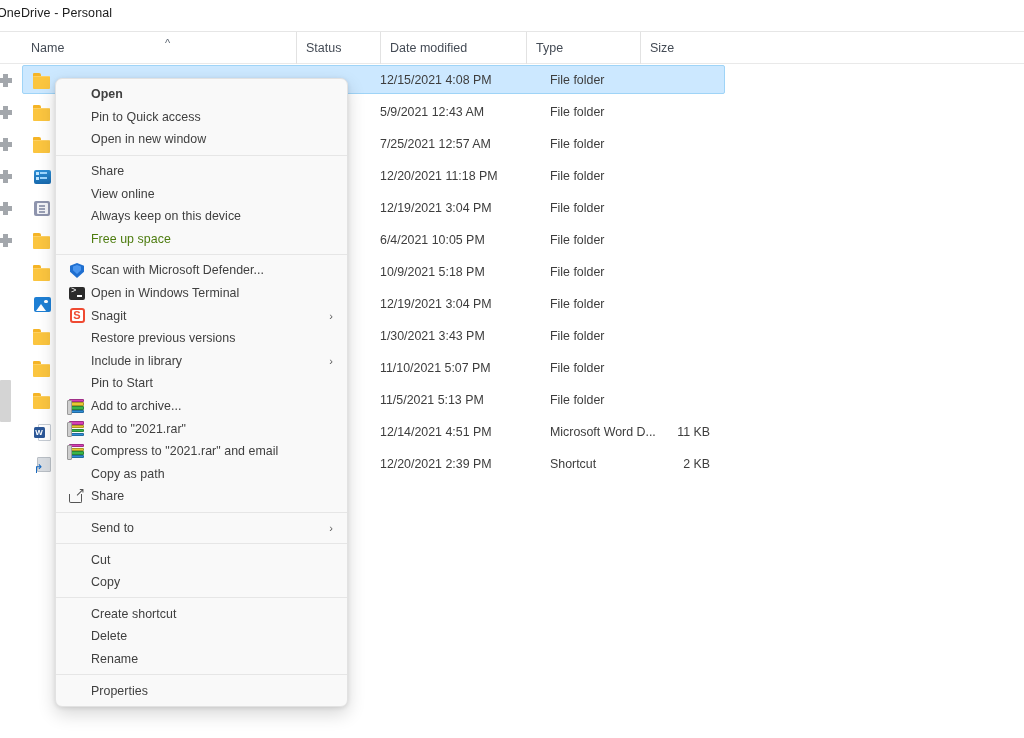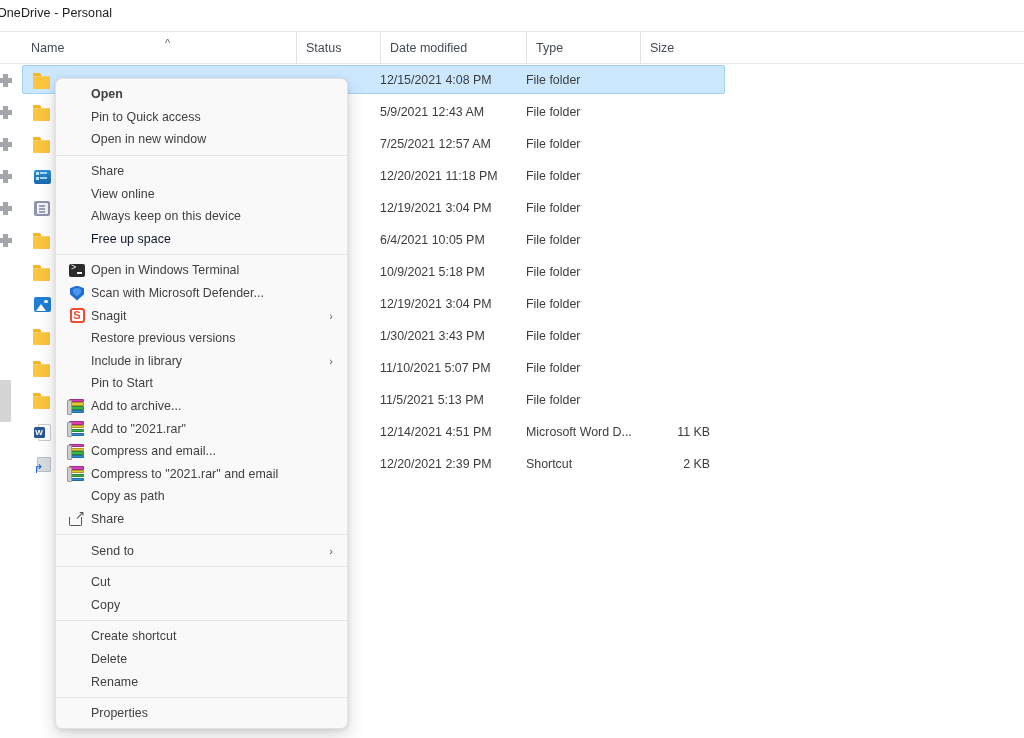--- a/index.html
+++ b/index.html
@@ -61,21 +61,21 @@
     position: absolute; top: 0; height: 32px;
     display: flex; align-items: center;
     font-size: 12.4px; color: #3d3d3d;
     white-space: nowrap; overflow: hidden;
   }
   .c-sync  { left: -6px;  width: 22px; justify-content: center; }
   .c-icon  { left: 30px;  width: 24px; justify-content: center; }
   .c-name  { left: 58px;  width: 230px; }
   .c-status{ left: 296px; width: 78px; }
   .c-date  { left: 380px; width: 140px; }
-  .c-type  { left: 526px; width: 120px; text-align: right; }
+  .c-type  { left: 550px; width: 120px; text-align: right; }
   .c-size  { left: 640px; width: 78px; justify-content: flex-end; padding-right: 8px; }
 
   
   .sync-glyph { width: 13px; height: 13px; position: relative; }
   .sync-glyph::before, .sync-glyph::after {
     content: ""; position: absolute; background: #a3a7ac;
   }
   .sync-glyph::before { left: 4px; top: 0; width: 5px; height: 13px; }
   .sync-glyph::after  { left: 0; top: 4px; width: 13px; height: 5px; }
 
@@ -176,21 +176,21 @@
     width: 18px; height: 16px; margin-right: 5px;
     display: flex; align-items: center; justify-content: center;
     flex: 0 0 18px;
   }
   .mi-ico.blank { }
   .mi-label {
     font-size: 12.4px; color: #404040; white-space: nowrap;
     letter-spacing: .05px;
   }
   .mi.bold .mi-label { font-weight: bold; }
-  .mi.disabled .mi-label { color: #0f172a; }
+  .mi.disabled .mi-label { color: #4d7c0f; }
   .mi-arrow {
     position: absolute; right: 14px; top: 50%; transform: translateY(-50%);
     font-size: 11px; color: #5b5b5b; line-height: 1;
   }
   .sep {
     height: 1px; background: #e6e6e6; margin: 4px 0 4px 0;
   }
 
   
   .g-terminal {
@@ -476,29 +476,29 @@
         <span class="mi-ico blank"></span>
         <span class="mi-label">Always keep on this device</span>
       </div>
       <div class="mi disabled">
         <span class="mi-ico blank"></span>
         <span class="mi-label">Free up space</span>
       </div>
       <div class="sep"></div>
       <div class="mi">
         <span class="mi-ico">
+          <span class="g-shield"></span>
+        </span>
+        <span class="mi-label">Scan with Microsoft Defender...</span>
+      </div>
+      <div class="mi">
+        <span class="mi-ico">
           <span class="g-terminal"></span>
         </span>
         <span class="mi-label">Open in Windows Terminal</span>
-      </div>
-      <div class="mi">
-        <span class="mi-ico">
-          <span class="g-shield"></span>
-        </span>
-        <span class="mi-label">Scan with Microsoft Defender...</span>
       </div>
       <div class="mi">
         <span class="mi-ico">
           <span class="g-snagit">S</span>
         </span>
         <span class="mi-label">Snagit</span>
         <span class="mi-arrow">›</span>
       </div>
       <div class="mi">
         <span class="mi-ico blank"></span>
@@ -537,31 +537,20 @@
       </div>
       <div class="mi">
         <span class="mi-ico">
           <span class="g-rar">
             <span class="bk b1"></span>
             <span class="bk b2"></span>
             <span class="bk b3"></span>
             <span class="bk b4"></span>
           </span>
         </span>
-        <span class="mi-label">Compress and email...</span>
-      </div>
-      <div class="mi">
-        <span class="mi-ico">
-          <span class="g-rar">
-            <span class="bk b1"></span>
-            <span class="bk b2"></span>
-            <span class="bk b3"></span>
-            <span class="bk b4"></span>
-          </span>
-        </span>
         <span class="mi-label">Compress to "2021.rar" and email</span>
       </div>
       <div class="mi">
         <span class="mi-ico blank"></span>
         <span class="mi-label">Copy as path</span>
       </div>
       <div class="mi">
         <span class="mi-ico">
           <span class="g-share"></span>
         </span>

